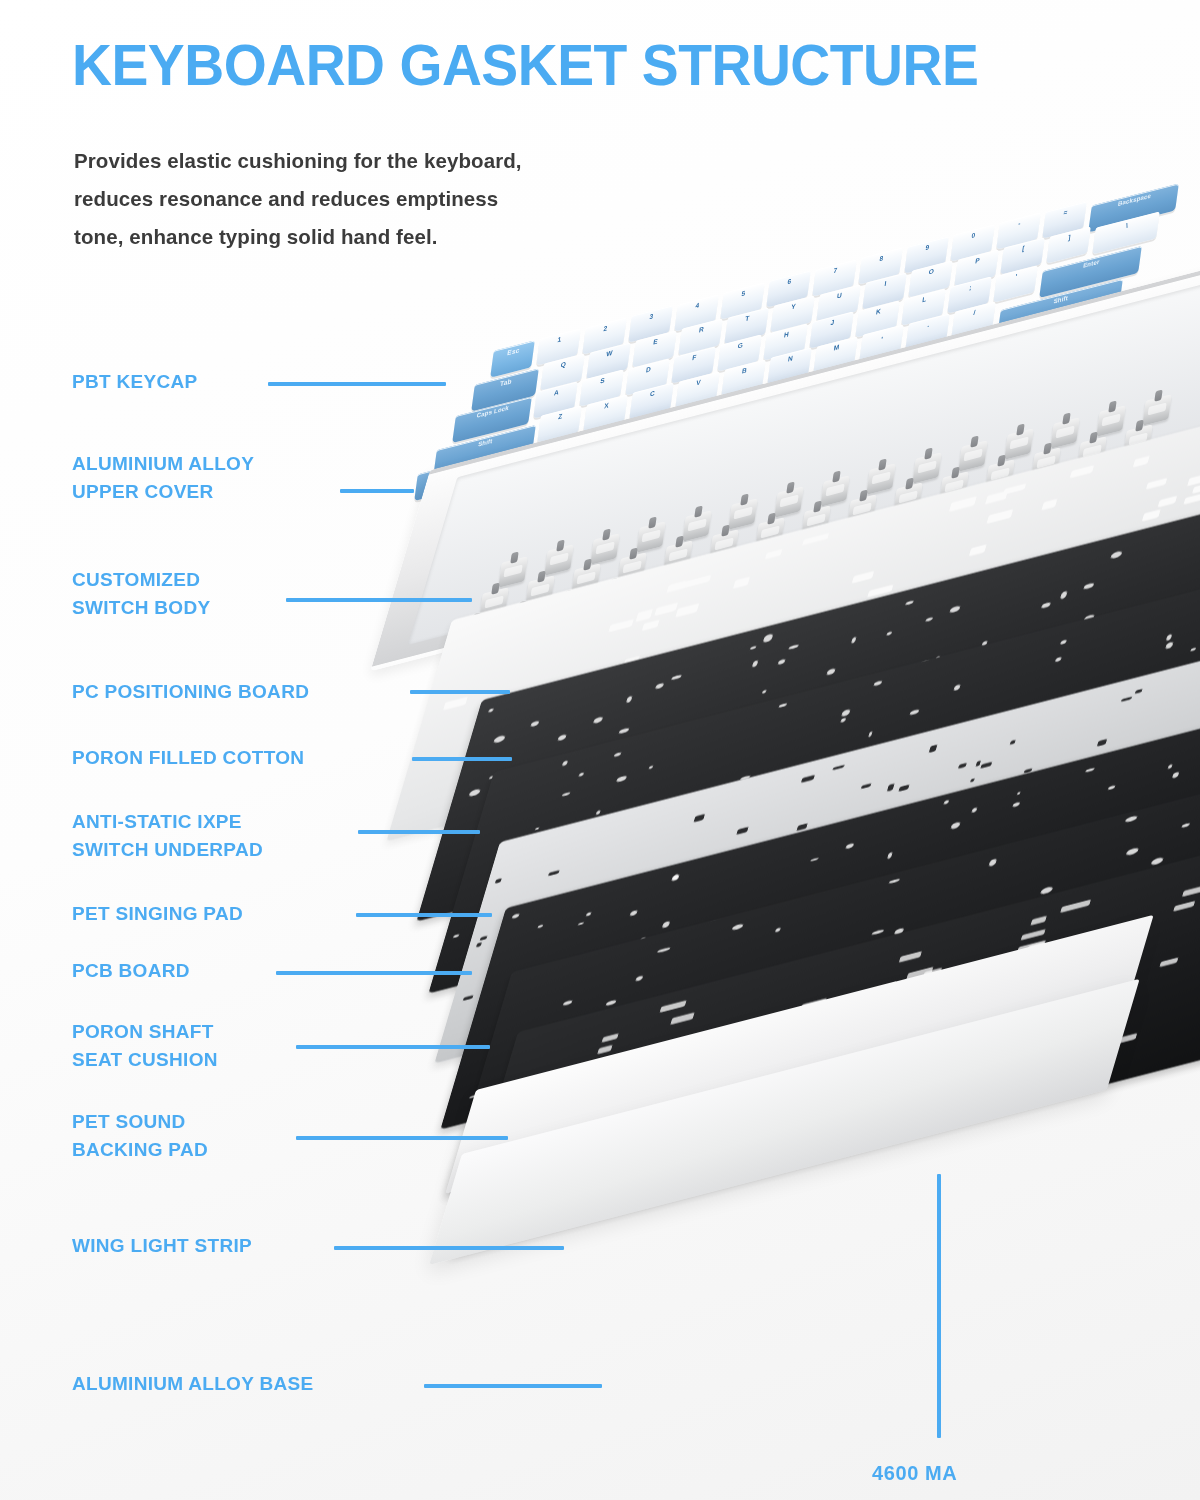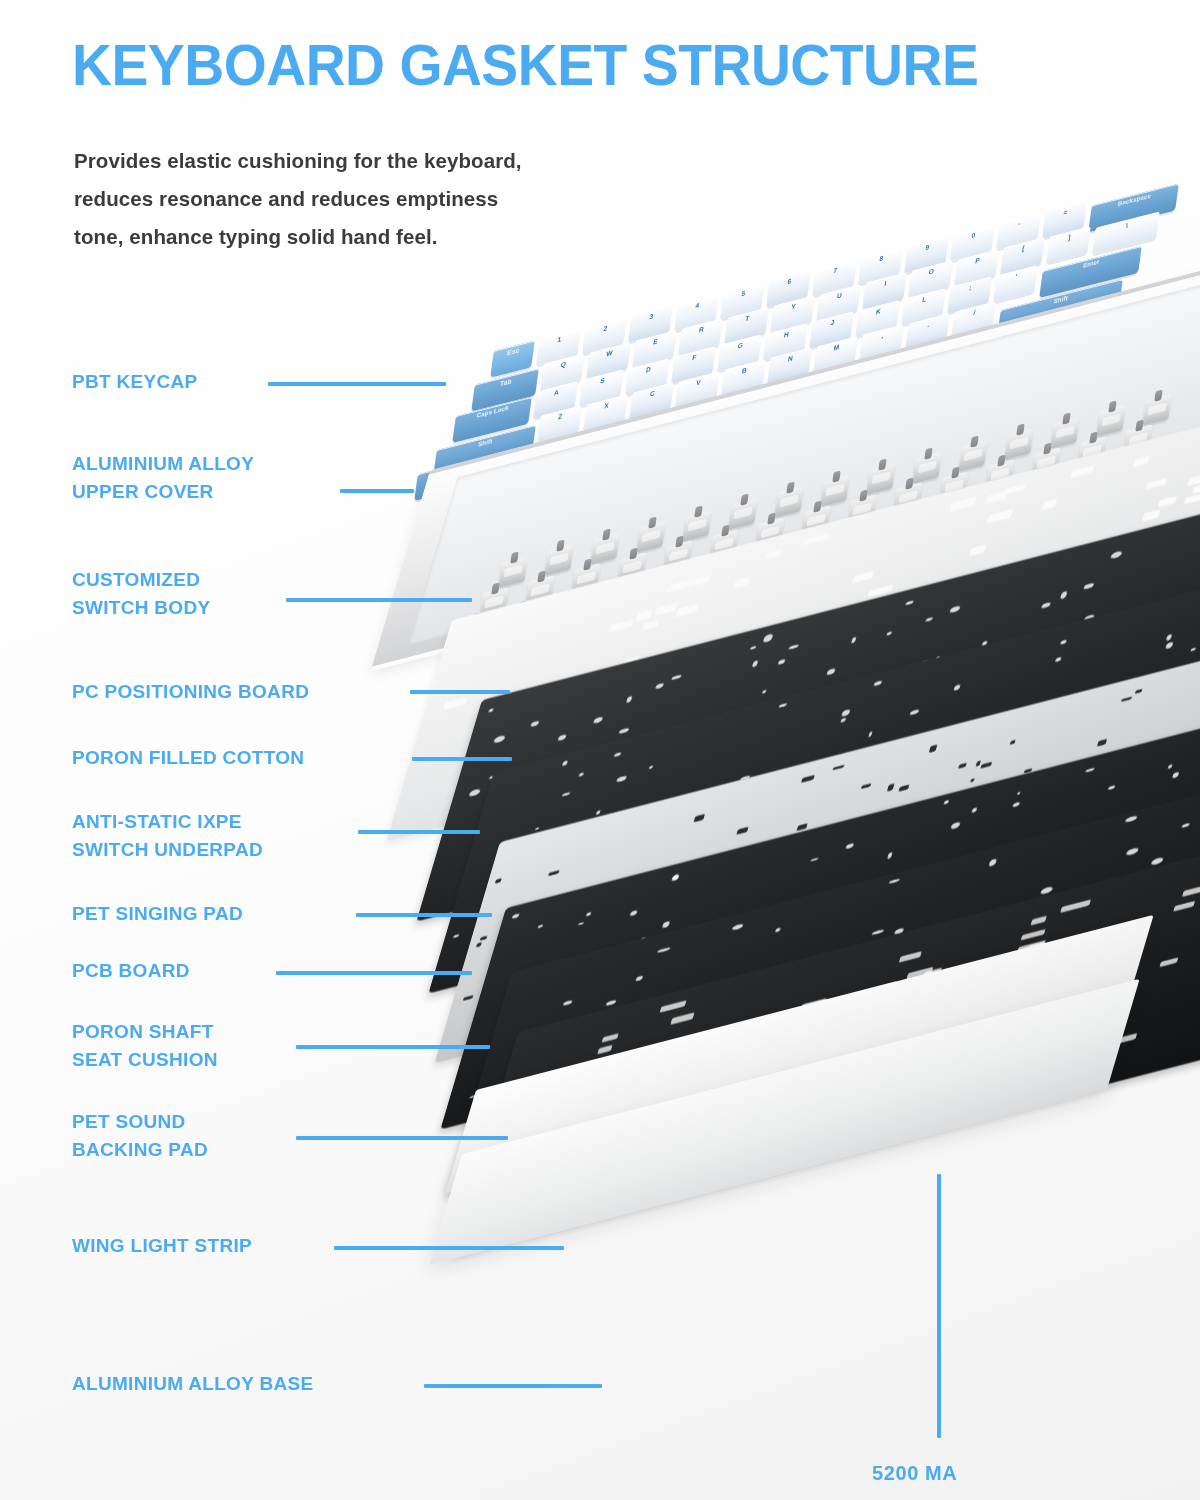--- a/index.html
+++ b/index.html
@@ -873,13 +873,13 @@
     <div class="callout" style="left: 72px; top: 1108px;">PET SOUND
 BACKING PAD</div>
     <div class="leader" style="left: 296px; top: 1136px; width: 212px; background: rgb(75, 171, 242);"></div>
     <div class="callout" style="left: 72px; top: 1232px;">WING LIGHT STRIP</div>
     <div class="leader" style="left: 334px; top: 1246px; width: 230px; background: rgb(75, 171, 242);"></div>
     <div class="callout" style="left: 72px; top: 1370px;">ALUMINIUM ALLOY BASE</div>
     <div class="leader" style="left: 424px; top: 1384px; width: 178px; background: rgb(75, 171, 242);"></div>
   </div>
 
 <div class="leader-v" id="battery-leader" style="left: 937px; top: 1174px; height: 264px; background: rgb(75, 171, 242);"></div>
-<div id="battery-label" style="left: 872px; top: 1462px;">5200 MA</div>
+<div id="battery-label" style="left: 872px; top: 1462px;">4600 MA</div>
 
 </body></html>

